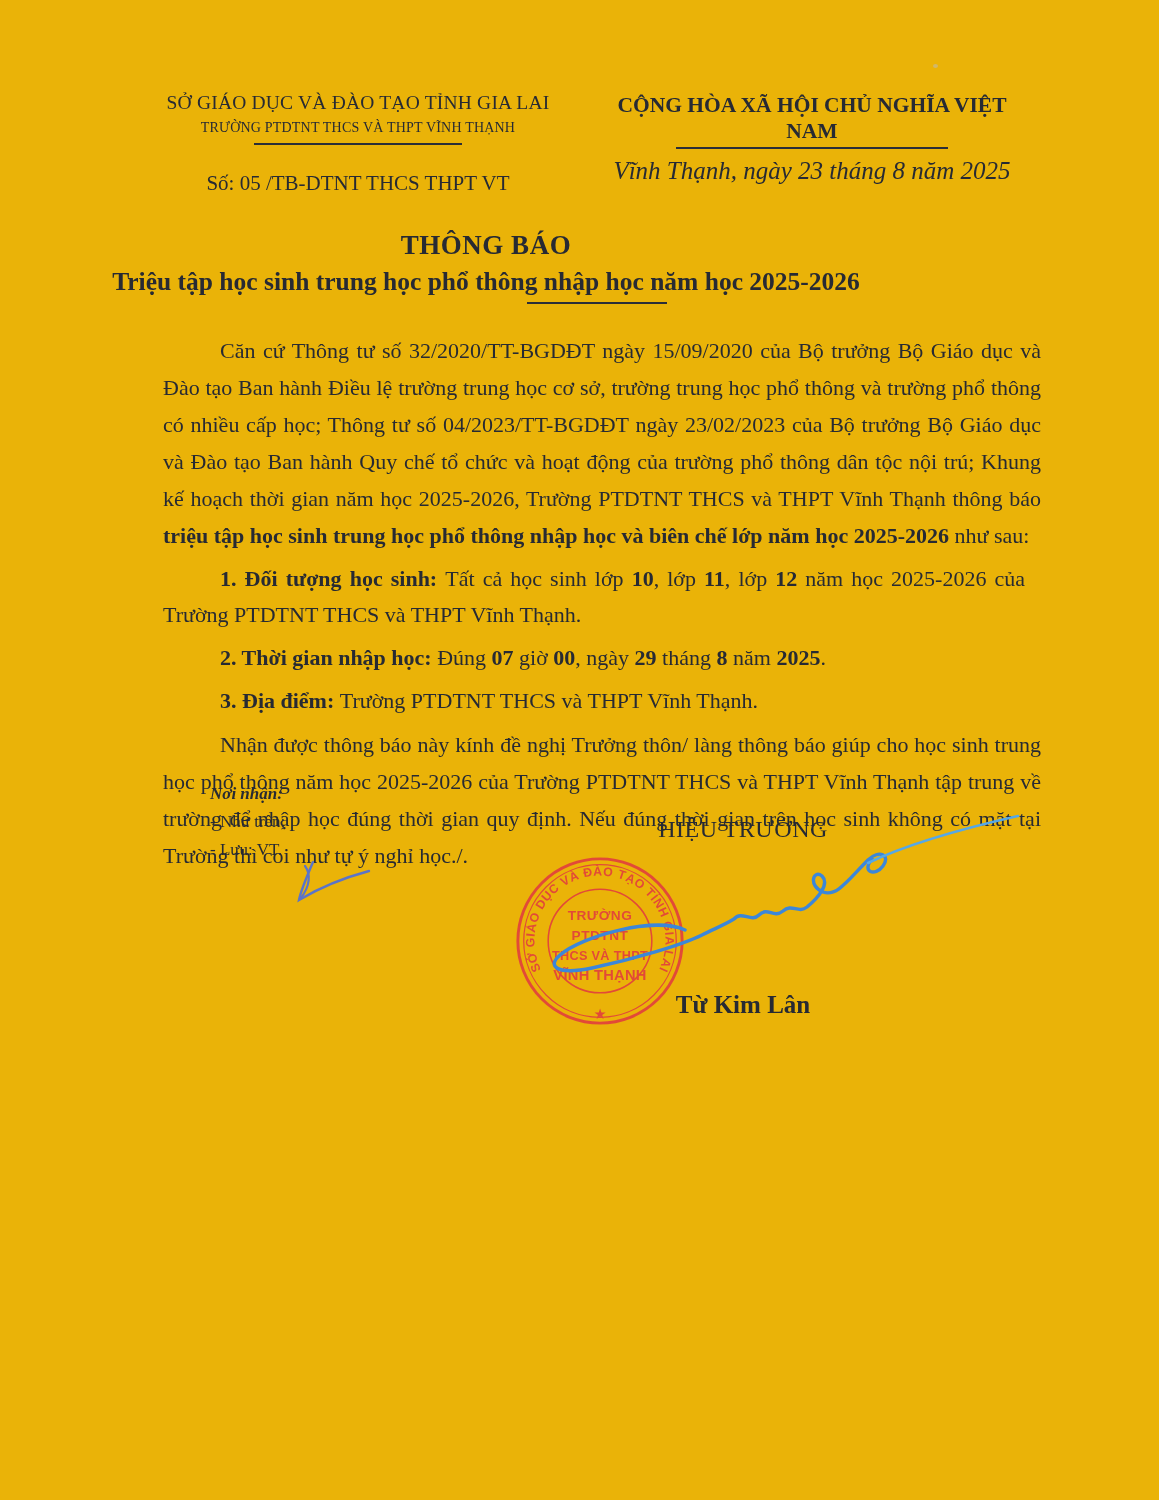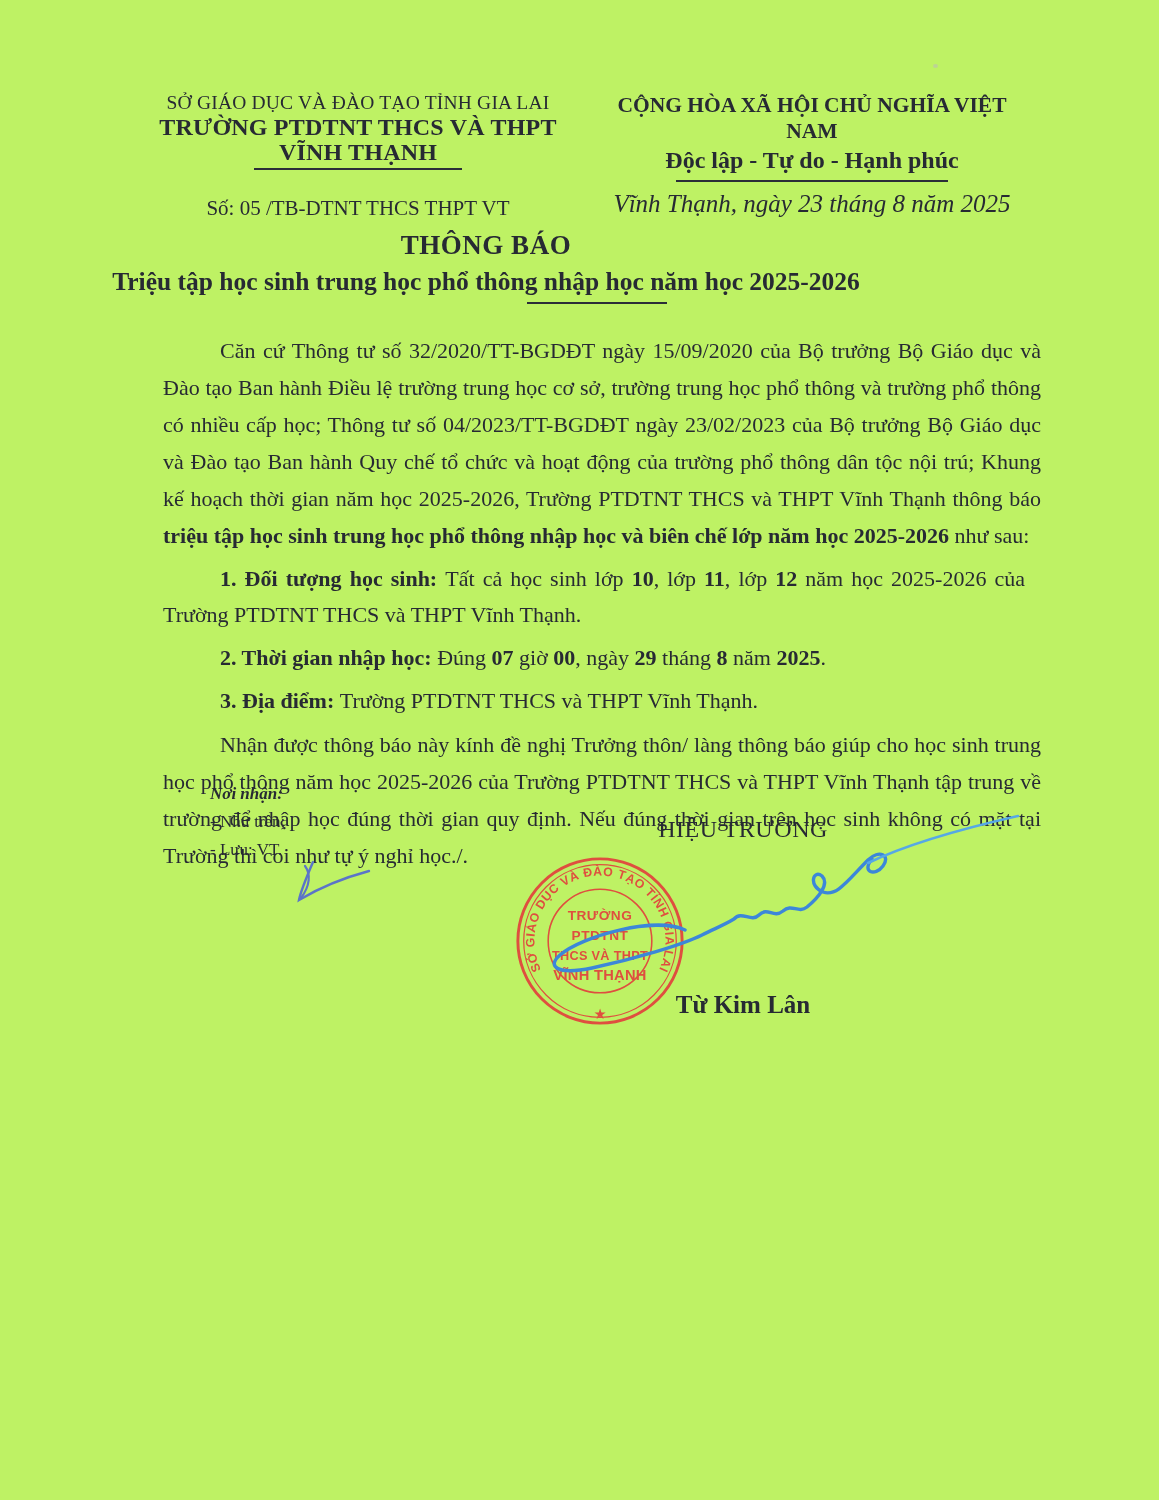--- a/index.html
+++ b/index.html
@@ -1,26 +1,26 @@
 <!DOCTYPE html>
 <html><head>
 <meta charset="utf-8">
 <style>
   html,body{margin:0;padding:0;background:#e8e8e8;}
   #page{
-    position:relative;width:1159px;height:1500px;background:#bef264;
+    position:relative;width:1159px;height:1500px;background:#eab308;
     margin:0 auto;overflow:hidden;
     font-family:"Liberation Serif","DejaVu Serif",serif;
     color:#272a33;
   }
   .b{font-weight:bold;}
   
   #hdr-left{position:absolute;left:143px;top:90px;width:430px;text-align:center;}
   #hdr-left .l1{font-size:19.5px;line-height:25px;letter-spacing:.2px;}
-  #hdr-left .l2{font-size:24px;line-height:25px;font-weight:bold;letter-spacing:.2px;}
+  #hdr-left .l2{font-size:14px;line-height:25px;font-weight:normal;letter-spacing:.2px;}
   .rule{height:2px;background:#2b2e38;margin:3px auto 0 auto;}
   #hdr-left .doc-no{font-size:21px;margin-top:26px;}
   #hdr-right{position:absolute;left:592px;top:92px;width:440px;text-align:center;}
   #hdr-right .l1{font-size:21.5px;line-height:26px;font-weight:bold;}
   #hdr-right .l2{font-size:24px;line-height:33px;font-weight:bold;}
   #hdr-right .date{font-size:25px;font-style:italic;margin-top:8px;}
   
   #title{position:absolute;left:0;top:228px;width:972px;text-align:center;}
   #title .main{font-size:27px;font-weight:bold;line-height:34px;letter-spacing:.5px;}
   #title .sub{font-size:25.5px;font-weight:bold;line-height:34px;margin-top:3px;}
@@ -51,21 +51,20 @@
 
   <div id="hdr-left">
     <div class="l1">SỞ GIÁO DỤC VÀ ĐÀO TẠO TỈNH GIA LAI</div>
     <div class="l2">TRƯỜNG PTDTNT THCS VÀ THPT VĨNH THẠNH</div>
     <div class="rule" style="width:208px"></div>
     <div class="doc-no">Số: 05  /TB-DTNT THCS THPT VT</div>
   </div>
 
   <div id="hdr-right">
     <div class="l1">CỘNG HÒA XÃ HỘI CHỦ NGHĨA VIỆT NAM</div>
-    <div class="l2">Độc lập - Tự do - Hạnh phúc</div>
     <div class="rule" style="width:272px"></div>
     <div class="date">Vĩnh Thạnh, ngày 23 tháng 8 năm 2025</div>
   </div>
 
   <div id="title">
     <div class="main">THÔNG BÁO</div>
     <div class="sub">Triệu tập học sinh trung học phổ thông nhập học năm học 2025-2026</div>
     <div class="rule"></div>
   </div>
 

